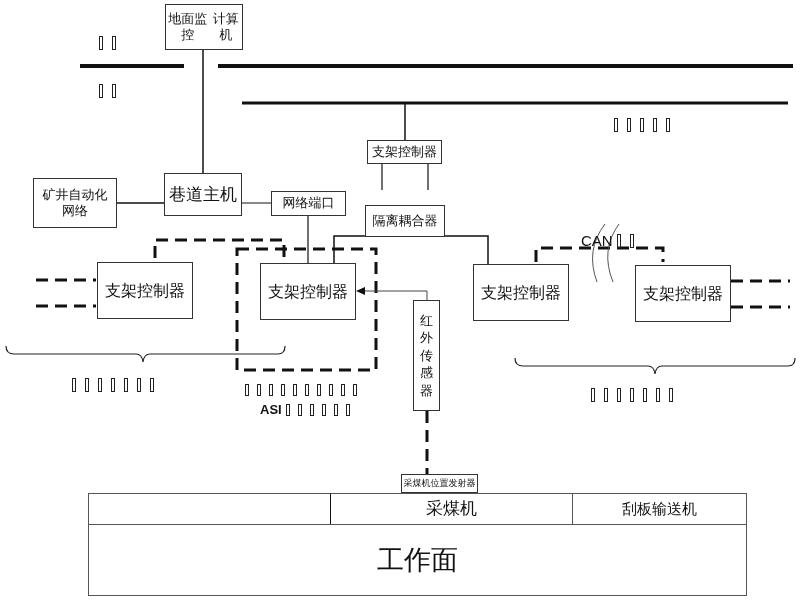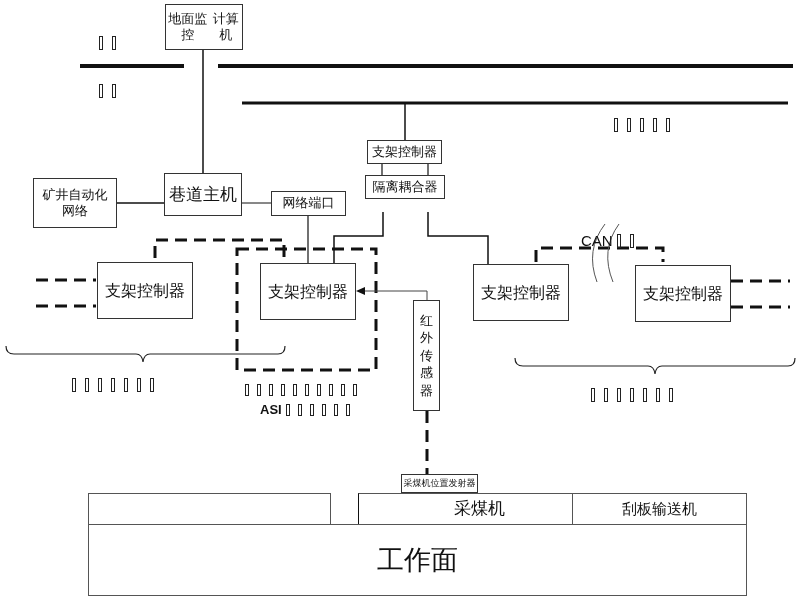--- a/index.html
+++ b/index.html
@@ -145,21 +145,21 @@
 </div>
 
 <div class="box" style="left:271px;top:191px;width:75px;height:25px;font-size:13px;">
   <span>网络端口</span>
 </div>
 
 <div class="box" style="left:367px;top:140px;width:75px;height:24px;font-size:13px;">
   <span>支架控制器</span>
 </div>
 
-<div class="box" style="left:365px;top:175px;width:80px;height:24px;font-size:13px;">
+<div class="box" style="left:365px;top:205px;width:80px;height:32px;font-size:13px;">
   <span>隔离耦合器</span>
 </div>
 
 <div class="box" style="left:97px;top:262px;width:96px;height:57px;font-size:16px;">
   <span>支架控制器</span>
 </div>
 
 <div class="box" style="left:260px;top:263px;width:96px;height:57px;font-size:16px;">
   <span>支架控制器</span>
 </div>
@@ -178,21 +178,21 @@
   <span>传</span>
   <span>感</span>
   <span>器</span>
 </div>
 
 <div class="box" style="left:401px;top:474px;width:77px;height:19px;font-size:9px;align-items:center;">
   <span>采煤机位置发射器</span>
 </div>
 
 <div class="box" style="left:88px;top:493px;width:243px;height:32px;border-color:#555;"></div>
-<div class="box" style="left:330px;top:493px;width:243px;height:32px;font-size:17px;border-color:#555;border-left:1.5px solid #111;margin-left:28px;">
+<div class="box" style="left:330px;top:493px;width:243px;height:32px;font-size:17px;border-color:#555;border-left:1.5px solid #111;">
   <span>采煤机</span>
 </div>
 <div class="box" style="left:572px;top:493px;width:175px;height:32px;font-size:15px;border-color:#555;">
   <span>刮板输送机</span>
 </div>
 <div class="box" style="left:88px;top:524px;width:659px;height:72px;font-size:27px;border-color:#555;">
   <span>工作面</span>
 </div>
 
 </body></html>

